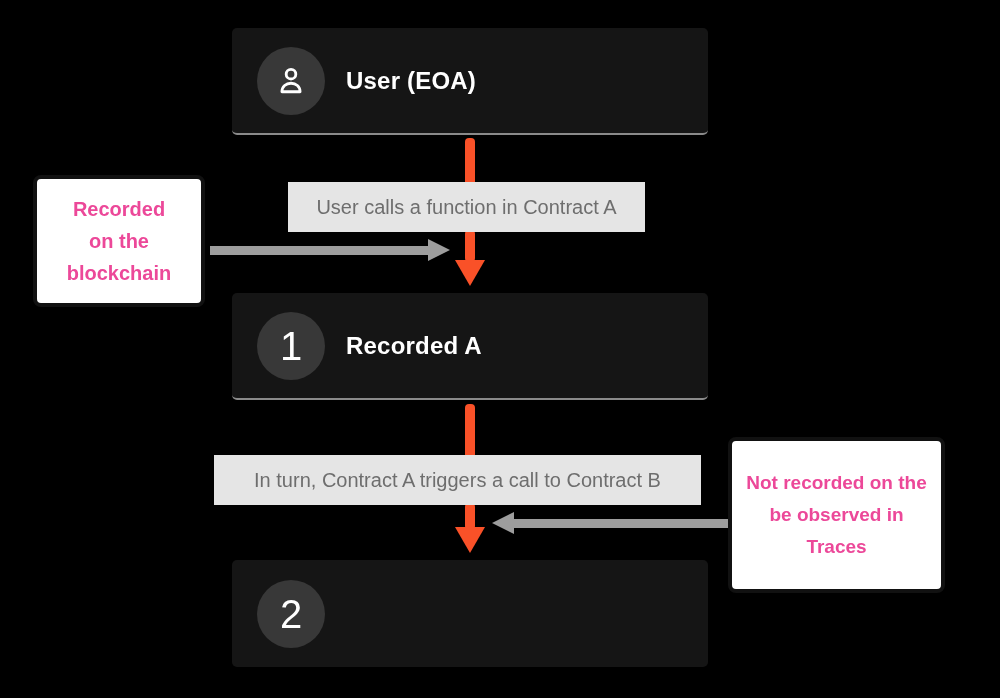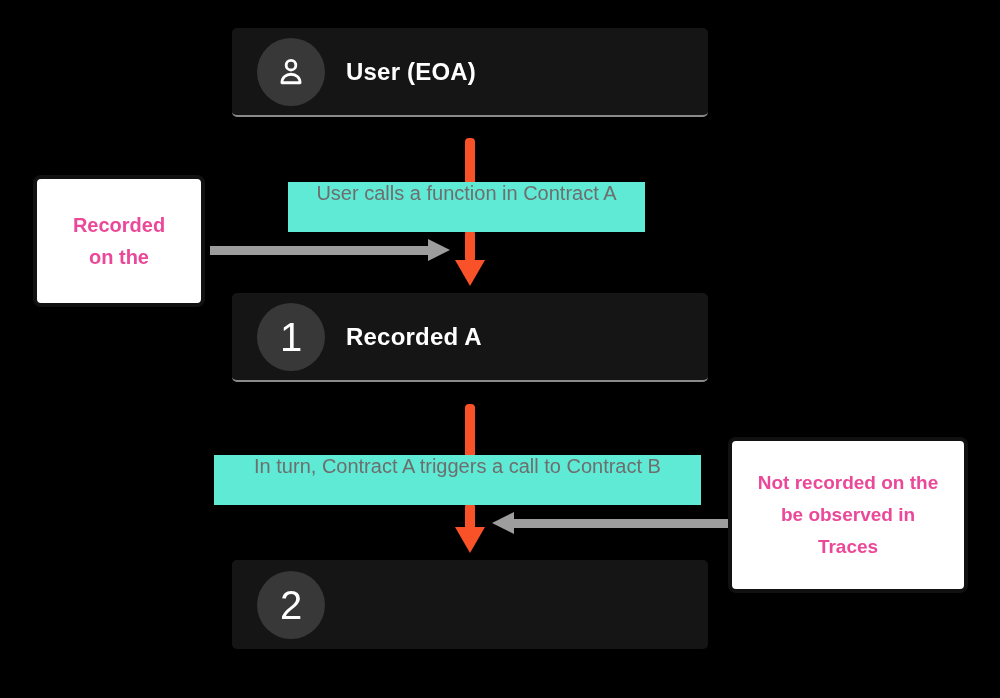--- a/index.html
+++ b/index.html
@@ -6,21 +6,21 @@
   #stage{
     position:relative;
     width:1000px;height:698px;
     background:#000;
     overflow:hidden;
     font-family:"Liberation Sans","DejaVu Sans",sans-serif;
   }
   
   .node{
     position:absolute;
-    left:232px;width:476px;height:89px;
+    left:232px;width:476px;height:107px;
     background:#151515;
     border-radius:5px;
     display:flex;align-items:center;
     padding-left:25px;box-sizing:border-box;gap:21px;
   }
   .node.hairline{border-bottom:2px solid #8a8a8a;}
   #node-user{top:28px;}
   #node-contract-a{top:293px;}
   #node-contract-b{top:560px;}
   .badge{
@@ -33,24 +33,24 @@
     color:#fff;font-size:40px;font-weight:400;
     font-family:"Liberation Sans","DejaVu Sans",sans-serif;
     line-height:1;
   }
   .node-title{
     color:#fff;font-size:24px;font-weight:700;letter-spacing:.2px;
   }
   
   .edge-label{
     position:absolute;
-    background:#5eead4;
+    background:#e5e5e5;
     color:#6e6e6e;
     font-size:20px;
-    display:flex;align-items:flex-start;justify-content:center;
+    display:flex;align-items:center;justify-content:center;
     z-index:3;
   }
   #edge-label-1{left:288px;top:182px;width:357px;height:50px;}
   #edge-label-2{left:214px;top:455px;width:487px;height:50px;}
   
   .oshaft{position:absolute;width:10px;background:#F95128;border-radius:4px;z-index:2;}
   #oshaft-1a{left:465px;top:138px;height:48px;}
   #oshaft-1b{left:465px;top:230px;height:32px;}
   #oshaft-2a{left:465px;top:404px;height:55px;}
   #oshaft-2b{left:465px;top:503px;height:27px;}
@@ -79,21 +79,21 @@
     border-radius:8px;
     box-sizing:border-box;
     display:flex;flex-direction:column;
     align-items:center;justify-content:center;
     text-align:center;
     color:#ec4899;
     font-weight:700;
     z-index:4;
   }
   #note-left{left:33px;top:175px;width:172px;height:132px;font-size:20px;line-height:32px;}
-  #note-right{left:728px;top:437px;width:240px;height:156px;font-size:19px;line-height:32px;text-align:right;}
+  #note-right{left:728px;top:437px;width:217px;height:156px;font-size:19px;line-height:32px;text-align:right;}
   .note-line{white-space:nowrap;}
   
   .user-icon-svg{display:block;}
 </style>
 </head>
 <body>
 
 <div id="stage">
 
   <div class="node hairline" id="node-user">
@@ -131,20 +131,21 @@
 
   <div class="node" id="node-contract-b">
     <div class="badge">
       <span class="badge-num">2</span>
     </div>
   </div>
 
   <div class="note" id="note-left">
     <div class="note-line">Recorded</div>
     <div class="note-line">on the</div>
+    <div class="note-line">blockchain</div>
   </div>
   <div class="gshaft" id="gshaft-left"></div>
   <div class="ghead" id="ghead-left"></div>
 
   <div class="note" id="note-right">
     <div class="note-line">Not recorded on the</div>
     <div class="note-line">be observed in</div>
     <div class="note-line">Traces</div>
   </div>
   <div class="gshaft" id="gshaft-right"></div>

